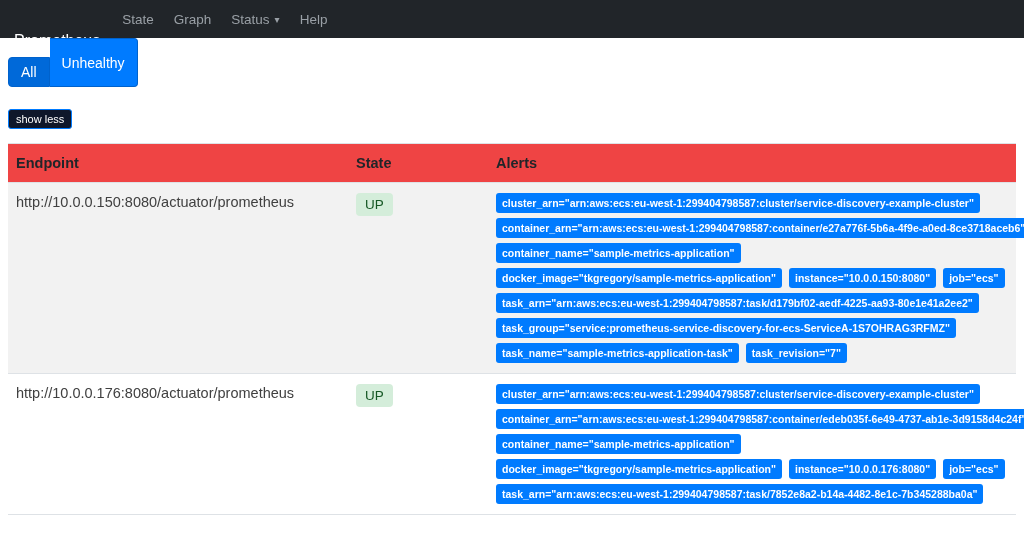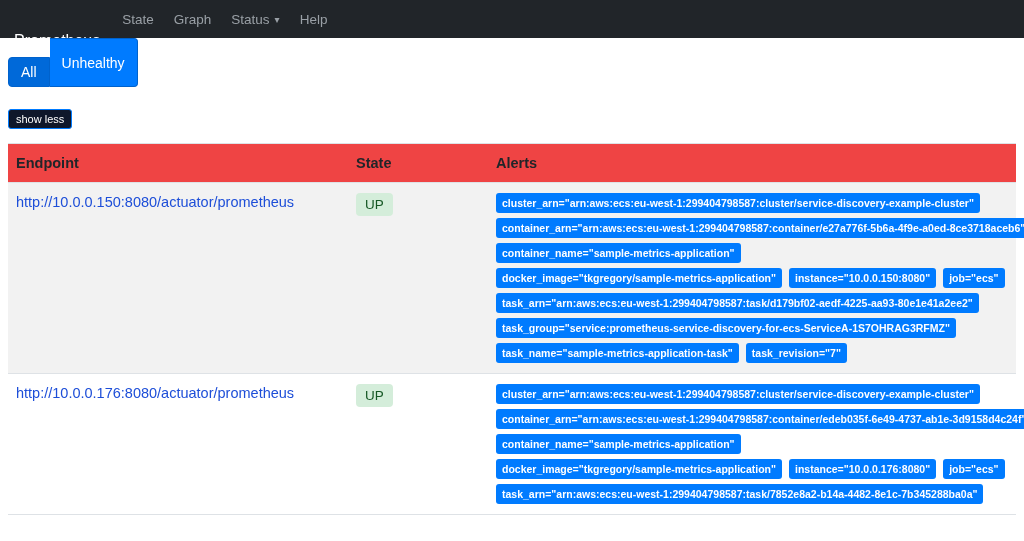--- a/index.html
+++ b/index.html
@@ -111,21 +111,21 @@
   }
   table.targets td {
     vertical-align: top;
     padding: 10px 8px;
     border-bottom: 1px solid #dee2e6;
     font-size: 15px;
   }
   table.targets tr.row-odd  td { background: #f2f2f2; }
   table.targets tr.row-even td { background: #ffffff; }
   .endpoint-link {
-    color: #1d4ed8;
+    color: #404040;
     text-decoration: none;
     cursor: pointer;
     font-size: 14.5px;
   }
   .state-badge {
     display: inline-block;
     background: #d4edda;
     color: #155724;
     font-size: 13.5px;
     padding: 4px 9px;

